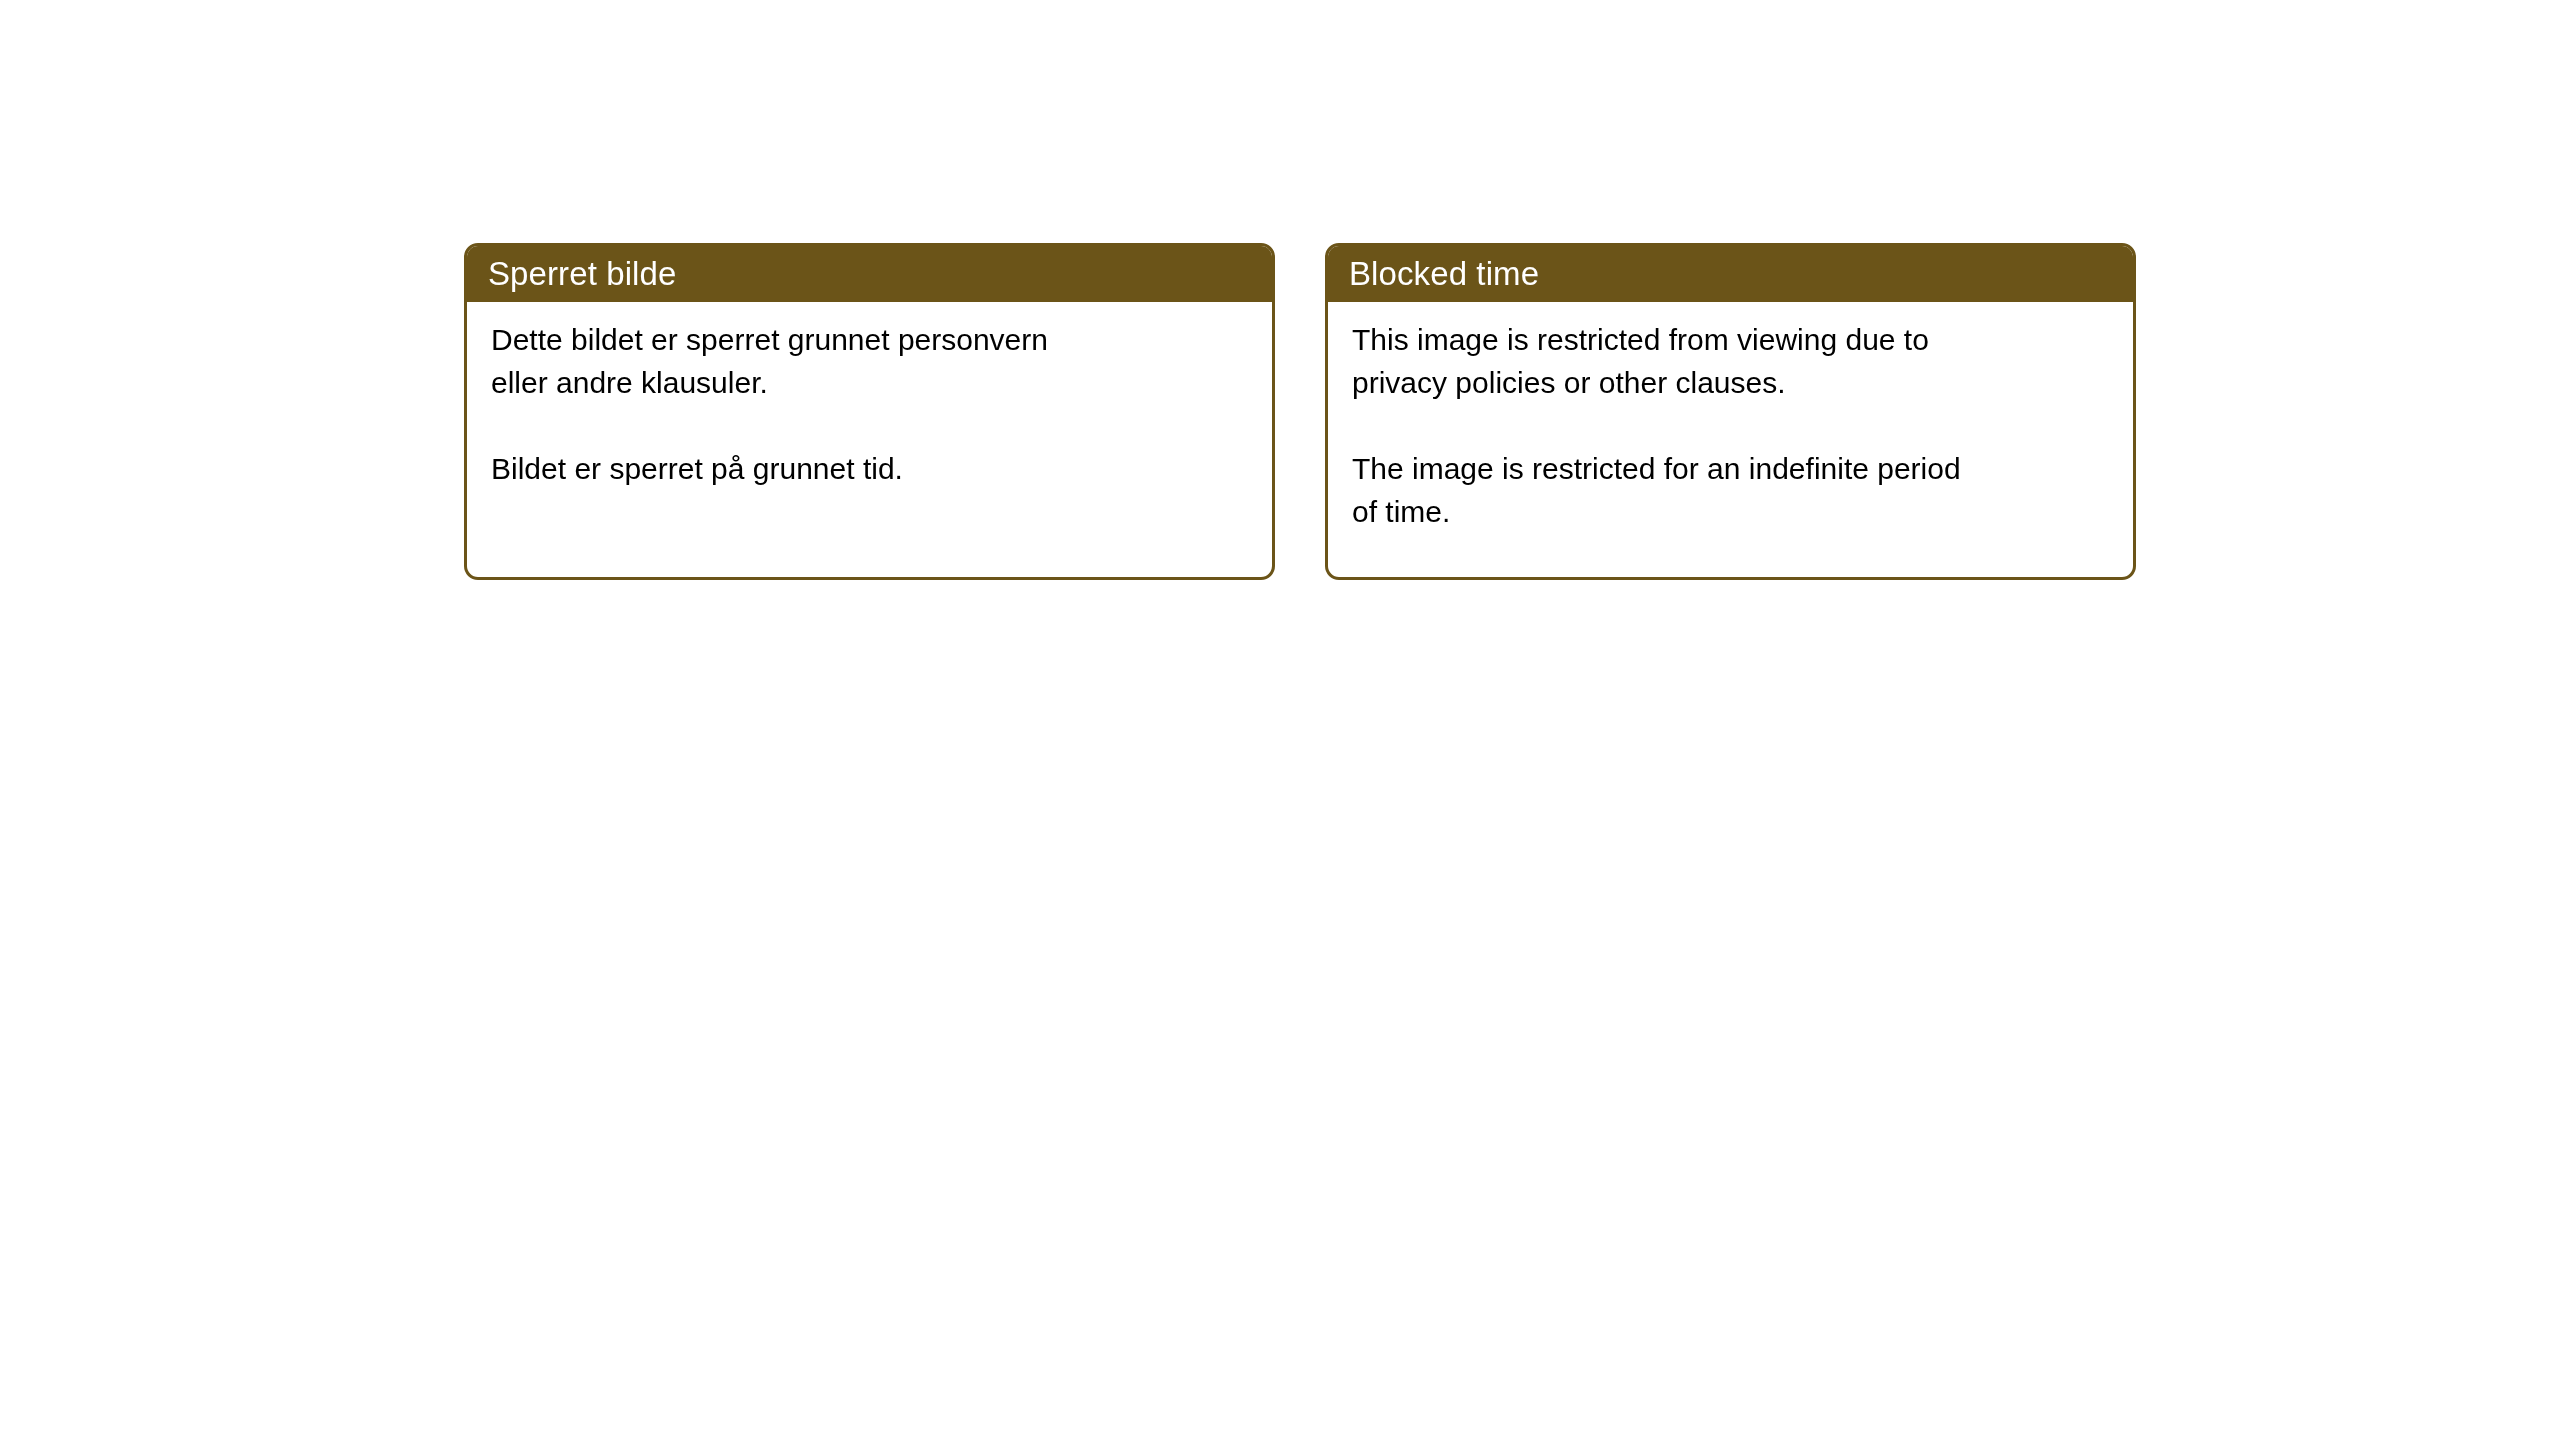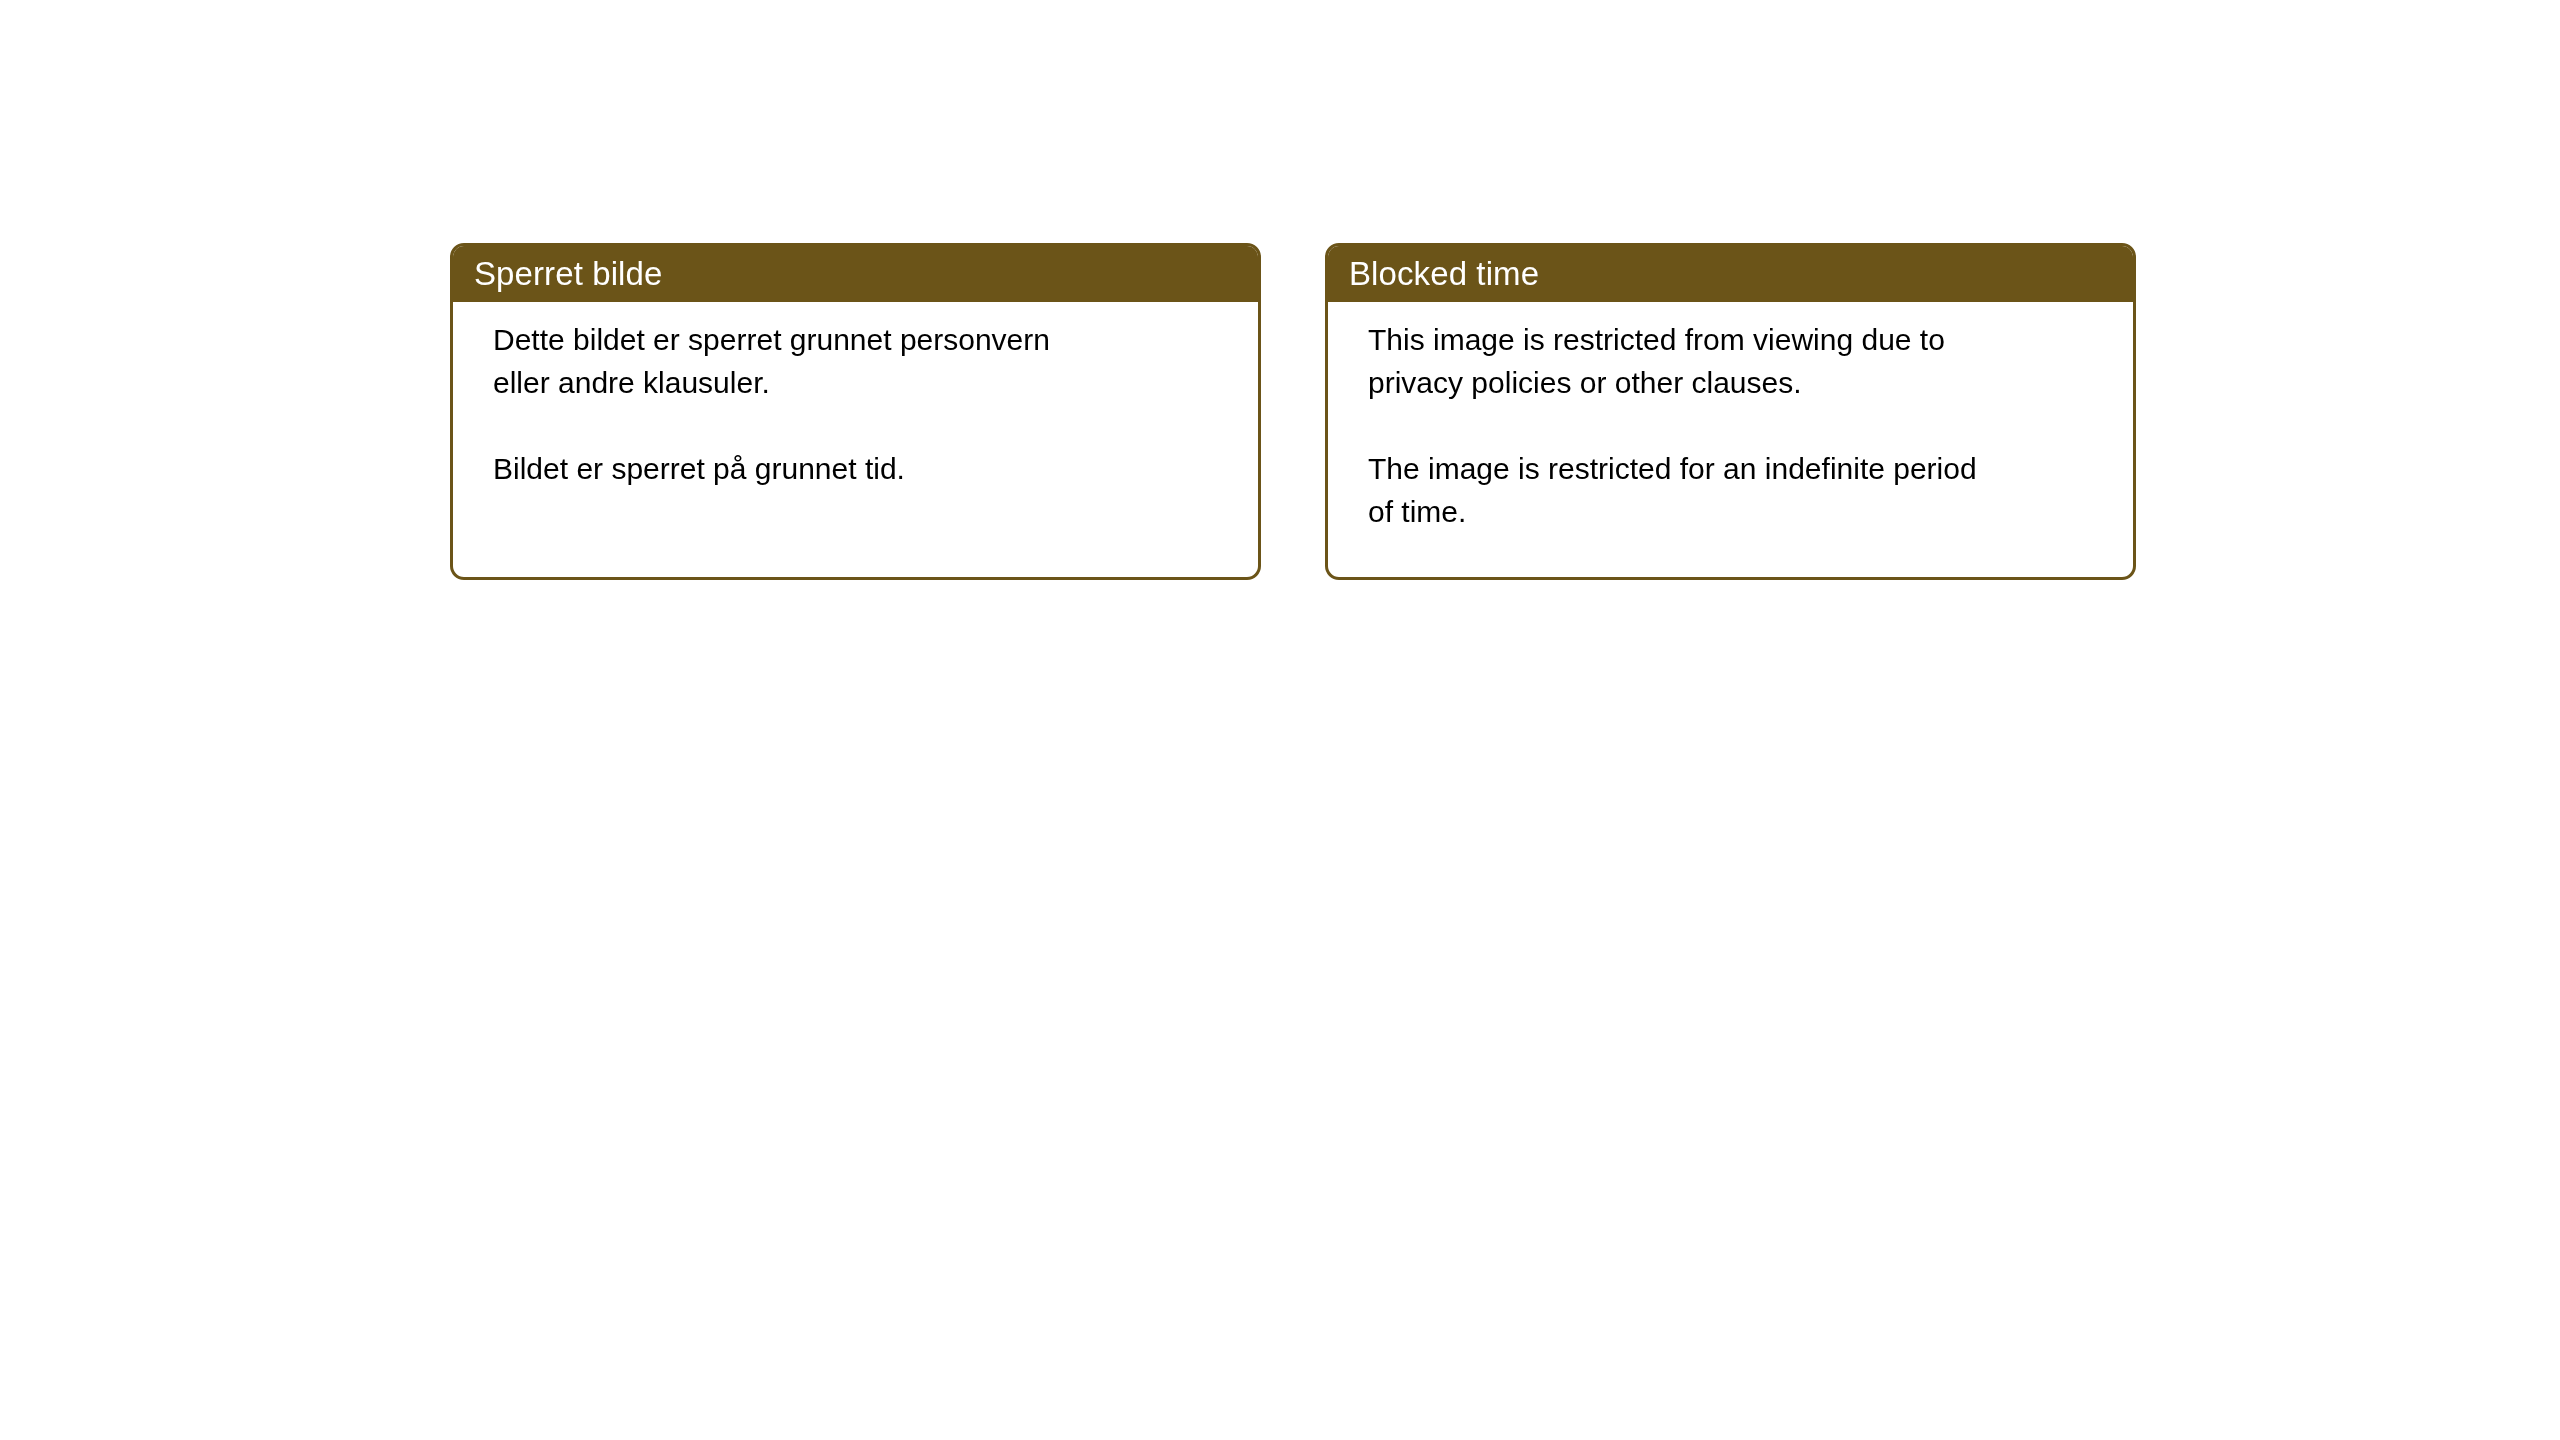--- a/index.html
+++ b/index.html
@@ -27,21 +27,21 @@
   .notice-card {
     position: absolute;
     box-sizing: border-box;
     background: #ffffff;
     border: 3px solid #6b5418;
     border-radius: 14px;
     overflow: hidden;
   }
 
   .notice-card.card-no {
-    left: 450px;
+    left: 464px;
     top: 243px;
     width: 811px;
     height: 337px;
   }
 
   .notice-card.card-en {
     left: 1325px;
     top: 243px;
     width: 811px;
     height: 337px;
@@ -64,21 +64,20 @@
     font-weight: normal;
     line-height: 1;
     letter-spacing: 0.1px;
     white-space: nowrap;
   }
 
   .card-body {
     box-sizing: border-box;
     padding: 16px 24px 0 24px;
     background: #ffffff;
-    margin-left: 16px;
   }
 
   .card-paragraph {
     color: #000000;
     font-family: "Liberation Sans", sans-serif;
     font-size: 30px;
     line-height: 43px;
     margin: 0;
     white-space: pre-line;
   }

